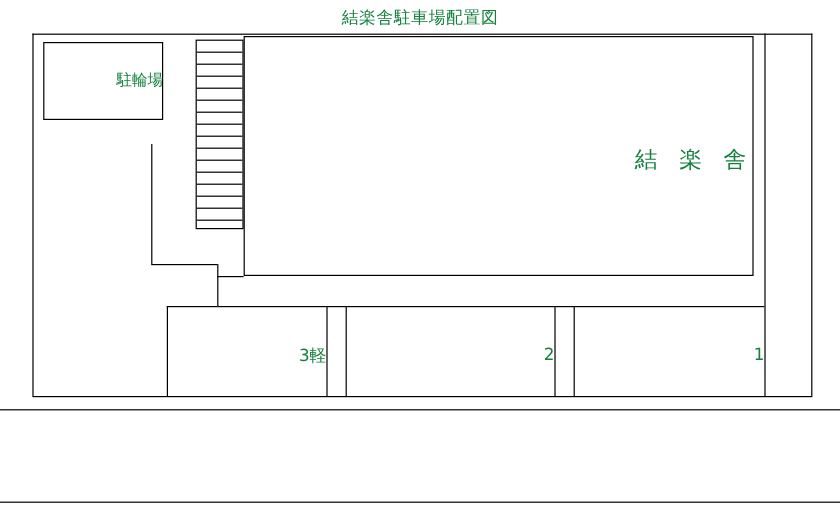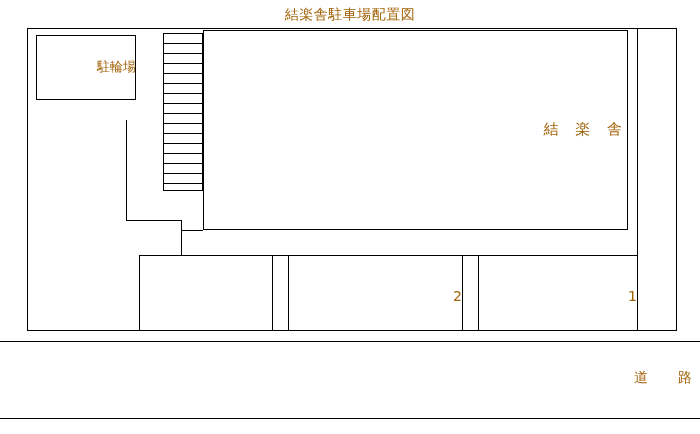--- a/index.html
+++ b/index.html
@@ -6,21 +6,21 @@
     margin: 0;
     padding: 0;
     background: #ffffff;
   }
   #stage {
     position: relative;
     width: 700px;
     height: 434px;
     background: #ffffff;
     font-family: "DejaVu Sans", "Liberation Sans", sans-serif;
-    color: #a16207;
+    color: #15803d;
     overflow: hidden;
   }
   .title {
     position: absolute;
     left: 0;
     top: 6px;
     width: 700px;
     text-align: center;
     font-size: 14px;
     letter-spacing: 0.5px;
@@ -42,21 +42,21 @@
   }
   .lbl-center {
     text-align: right;
   }
   .stair-rung {
     position: absolute;
     background: #000000;
     height: 1px;
   }
   .big-label {
-    font-size: 15px;
+    font-size: 19px;
     letter-spacing: 6px;
   }
   .road-label {
     font-size: 14px;
     letter-spacing: 8px;
   }
   .stall-num {
     font-size: 14px;
   }
 </style>
@@ -109,20 +109,20 @@
   <div class="line" style="left:181px; top:230px; width:1px; height:25px;"></div>
 
   <div class="line" style="left:181px; top:255px; width:456px; height:1px;"></div>
 
   <div class="line" style="left:272px; top:255px; width:1px; height:75px;"></div>
   <div class="line" style="left:288px; top:255px; width:1px; height:75px;"></div>
 
   <div class="line" style="left:462px; top:255px; width:1px; height:75px;"></div>
   <div class="line" style="left:478px; top:255px; width:1px; height:75px;"></div>
 
+  <div class="lbl lbl-center stall-num" style="left:181px; top:288px; width:91px;">3軽</div>
   <div class="lbl lbl-center stall-num" style="left:288px; top:288px; width:174px;">2</div>
   <div class="lbl lbl-center stall-num" style="left:478px; top:288px; width:159px;">1</div>
 
   <div class="line" style="left:0px; top:341px; width:700px; height:1px;"></div>
   <div class="line" style="left:0px; top:418px; width:700px; height:1px;"></div>
-  <div class="lbl lbl-center road-label" style="left:0px; top:369px; width:700px;">道　路</div>
 
 </div>
 
 </body></html>

